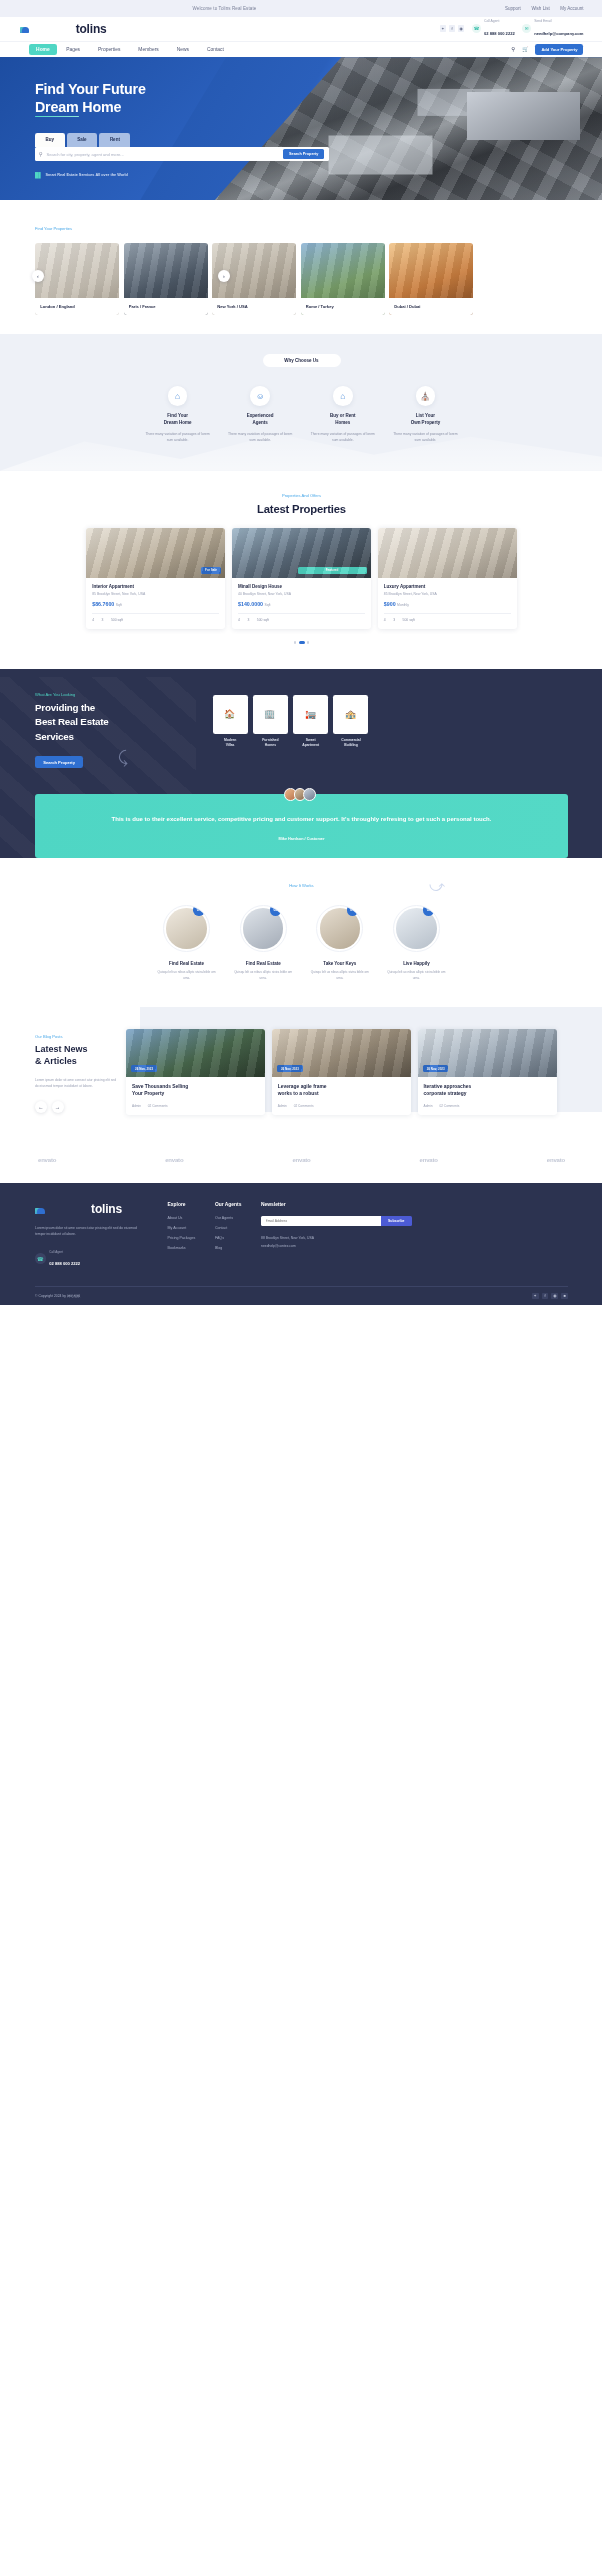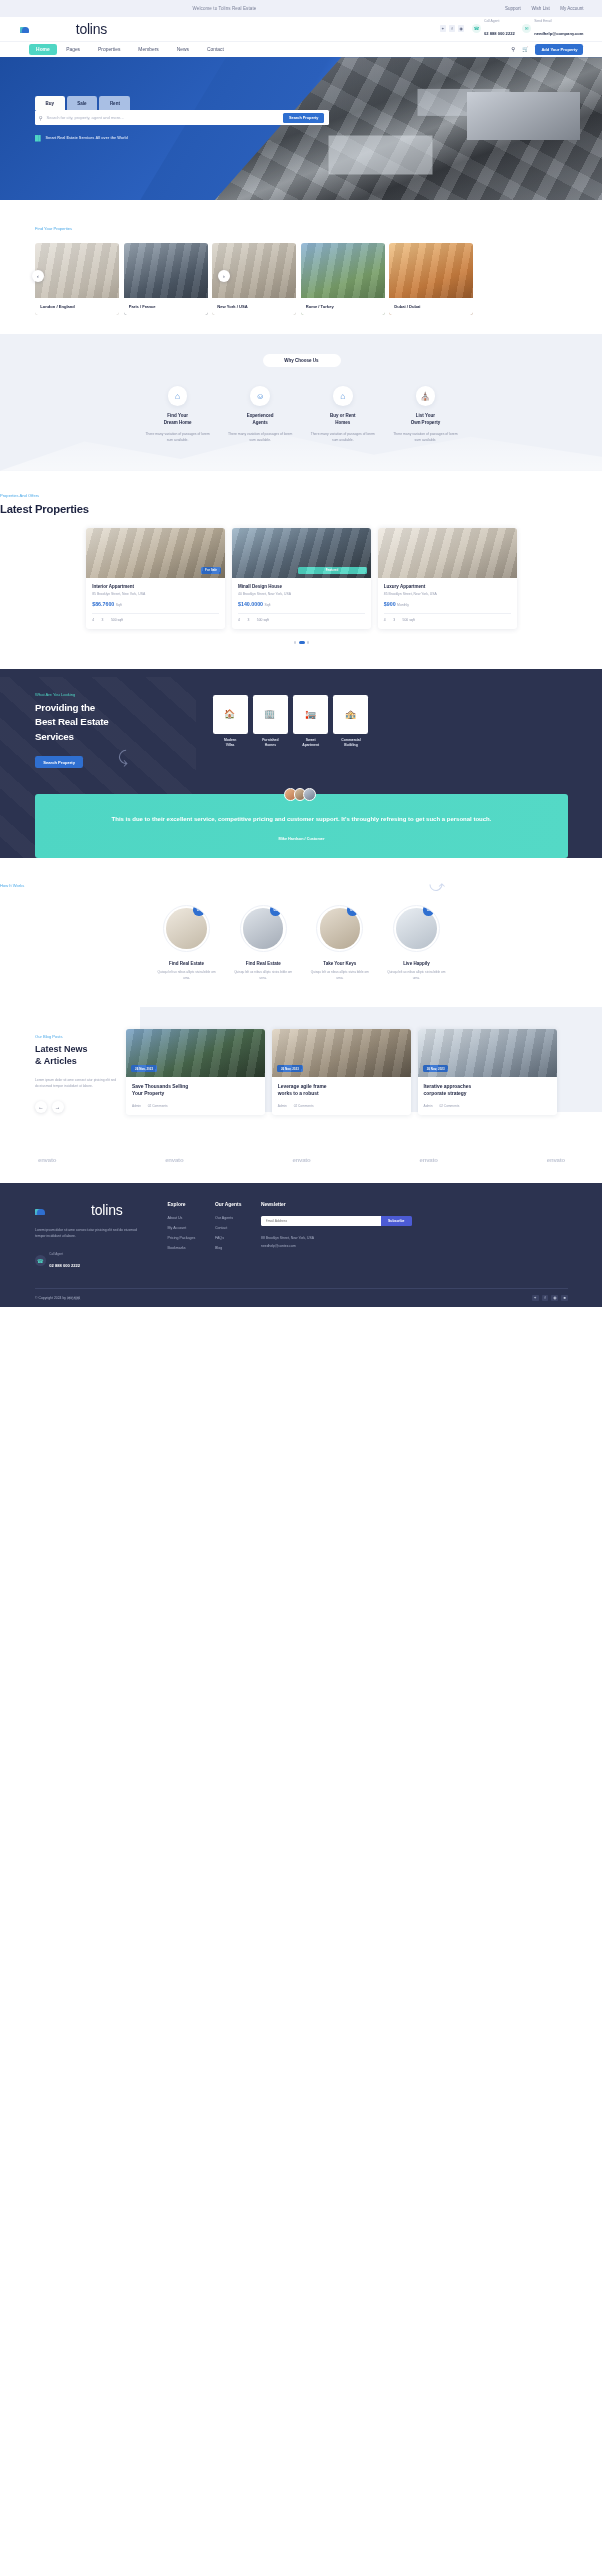--- a/index.html
+++ b/index.html
@@ -29,21 +29,21 @@
   .logo { display:flex; align-items:center; gap:2.3px; }
   .logo-mark { width:9.8px; height:8.3px; position:relative; }
   .logo-mark:before{
     content:""; position:absolute; left:0; bottom:0; width:6px; height:5.3px;
     background:linear-gradient(135deg,#4fd1c5,#3b82d6); border-radius:0.8px 0.8px 0 0;
   }
   .logo-mark:after{
     content:""; position:absolute; left:2.3px; bottom:0; width:7.5px; height:6px;
     background:#2f6fd0; border-radius:3.8px 3.8px 0.8px 0.8px;
   }
-  .logo-text { font-size:14px; font-weight:normal; color:#1d2340; letter-spacing:-0.2px;padding-left:44px; }
+  .logo-text { font-size:12px; font-weight:bold; color:#1d2340; letter-spacing:-0.2px;padding-left:44px; }
 
   .hdr-mid { margin-left:auto; display:flex; align-items:center; gap:7.5px; }
   .soc { display:flex; gap:2.3px; }
   .soc i {
     width:6.8px; height:6.8px; background:#eceff7; border-radius:0.8px;
     display:flex; align-items:center; justify-content:center;
     font-size:3.8px; color:#5b6party; color:#5c6party;
     color:#5a6persona; color:#59627f; font-style:normal;
   }
   .hdr-info { display:flex; align-items:center; gap:3px; }
@@ -131,21 +131,21 @@
     padding:3px 6px; border-radius:1.5px; border:0; margin-right:0.8px;
   }
   .hero-note { display:flex; align-items:center; gap:3px; margin-top:10.5px; }
   .hero-note .bars { font-size:5.3px; color:#4fd6c4; }
   .hero-note span { font-size:3.8px; color:#cfdcf3; font-weight:bold; }
 
   
   .sec { padding:0 35px; }
   .eyebrow { font-size:4.1px; color:#4aa8e8; margin-bottom:4.5px; }
   .sec-title { font-size:11.3px; font-weight:bold; color:#1d2340; letter-spacing:-0.2px; }
-  .center { }
+  .center { text-align:center; }
 
   
   .cities-wrap { padding:25.6px 0 19.6px; }
   .cities { display:flex; gap:4.5px; margin-top:12px; padding-left:35px; position:relative; }
   .city {
     width:84px; height:72px; border-radius:3px; position:relative; overflow:hidden;
     flex:0 0 auto;
   }
   .city .img { position:absolute; inset:0; }
   .city .cap {
@@ -424,20 +424,24 @@
       <span class="nav-ic">⚲</span>
       <span class="nav-ic">🛒</span>
       <button class="btn-add">Add Your Property</button>
     </div>
   </div>
 
   <div class="hero">
     <div class="hero-photo"></div>
     <div class="hero-blue-wedge"></div>
     <div class="hero-inner">
+      <h1>
+        <span>Find Your Future</span><br>
+        <span class="u">Dream</span><span> Home</span>
+      </h1>
       <div class="tabs">
         <div class="tab on">Buy</div>
         <div class="tab">Sale</div>
         <div class="tab">Rent</div>
       </div>
       <div class="searchbar">
         <span class="mag">⚲</span>
         <span class="ph">Search for city, property, agent and more...</span>
         <button class="btn-search">Search Property</button>
       </div>

